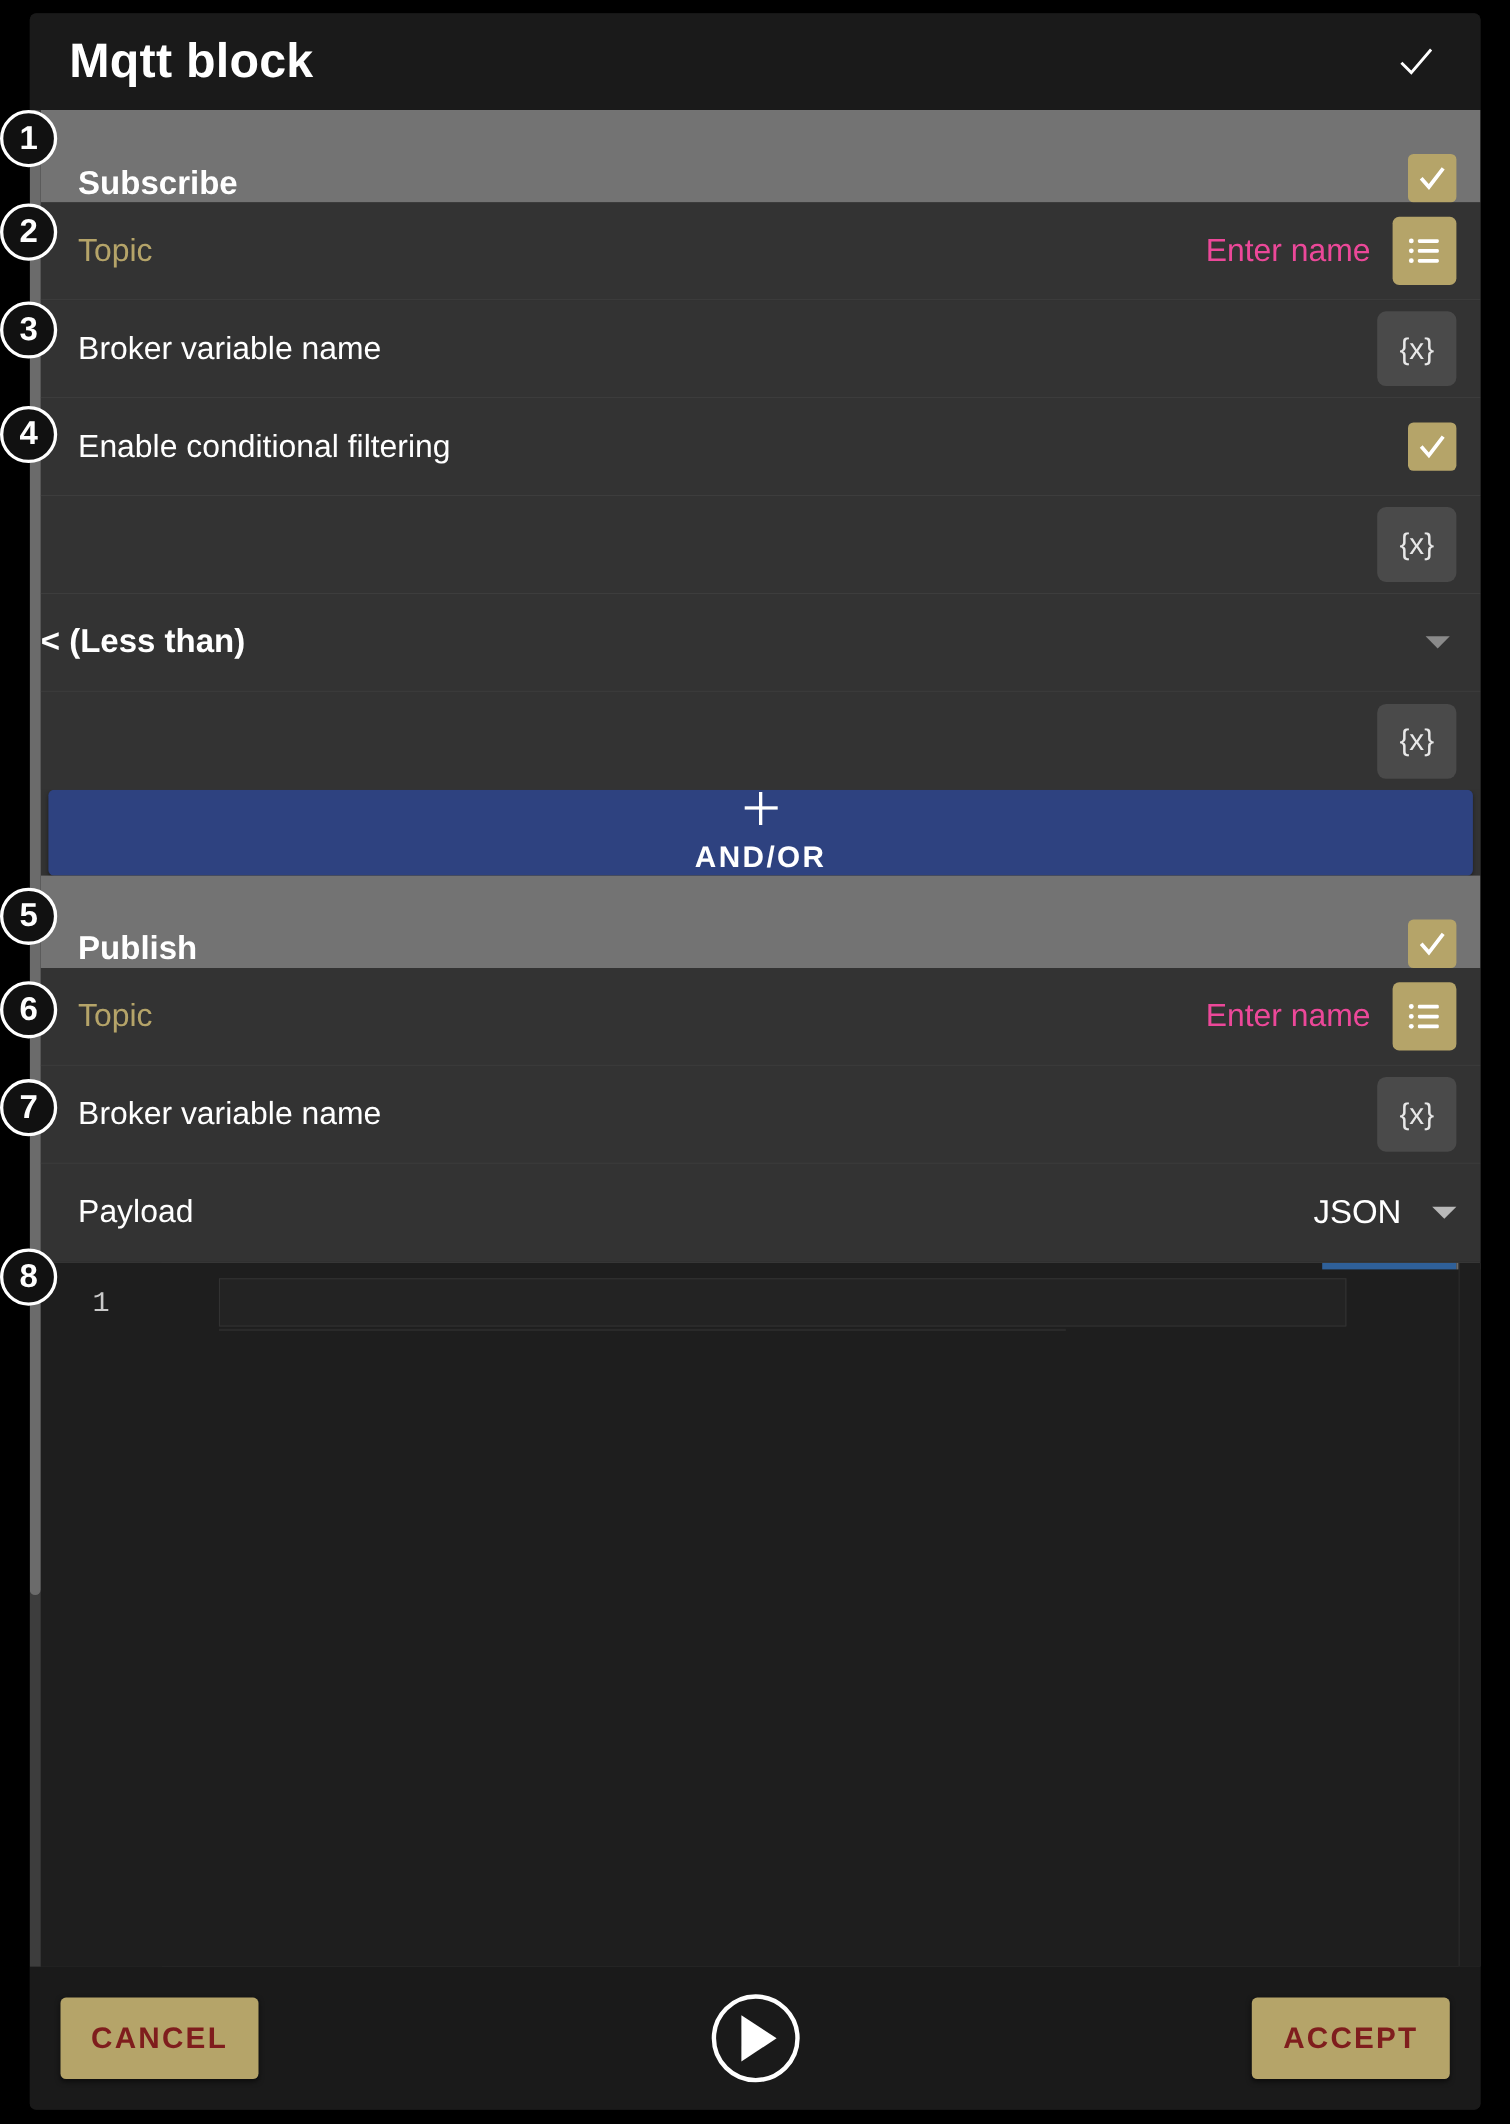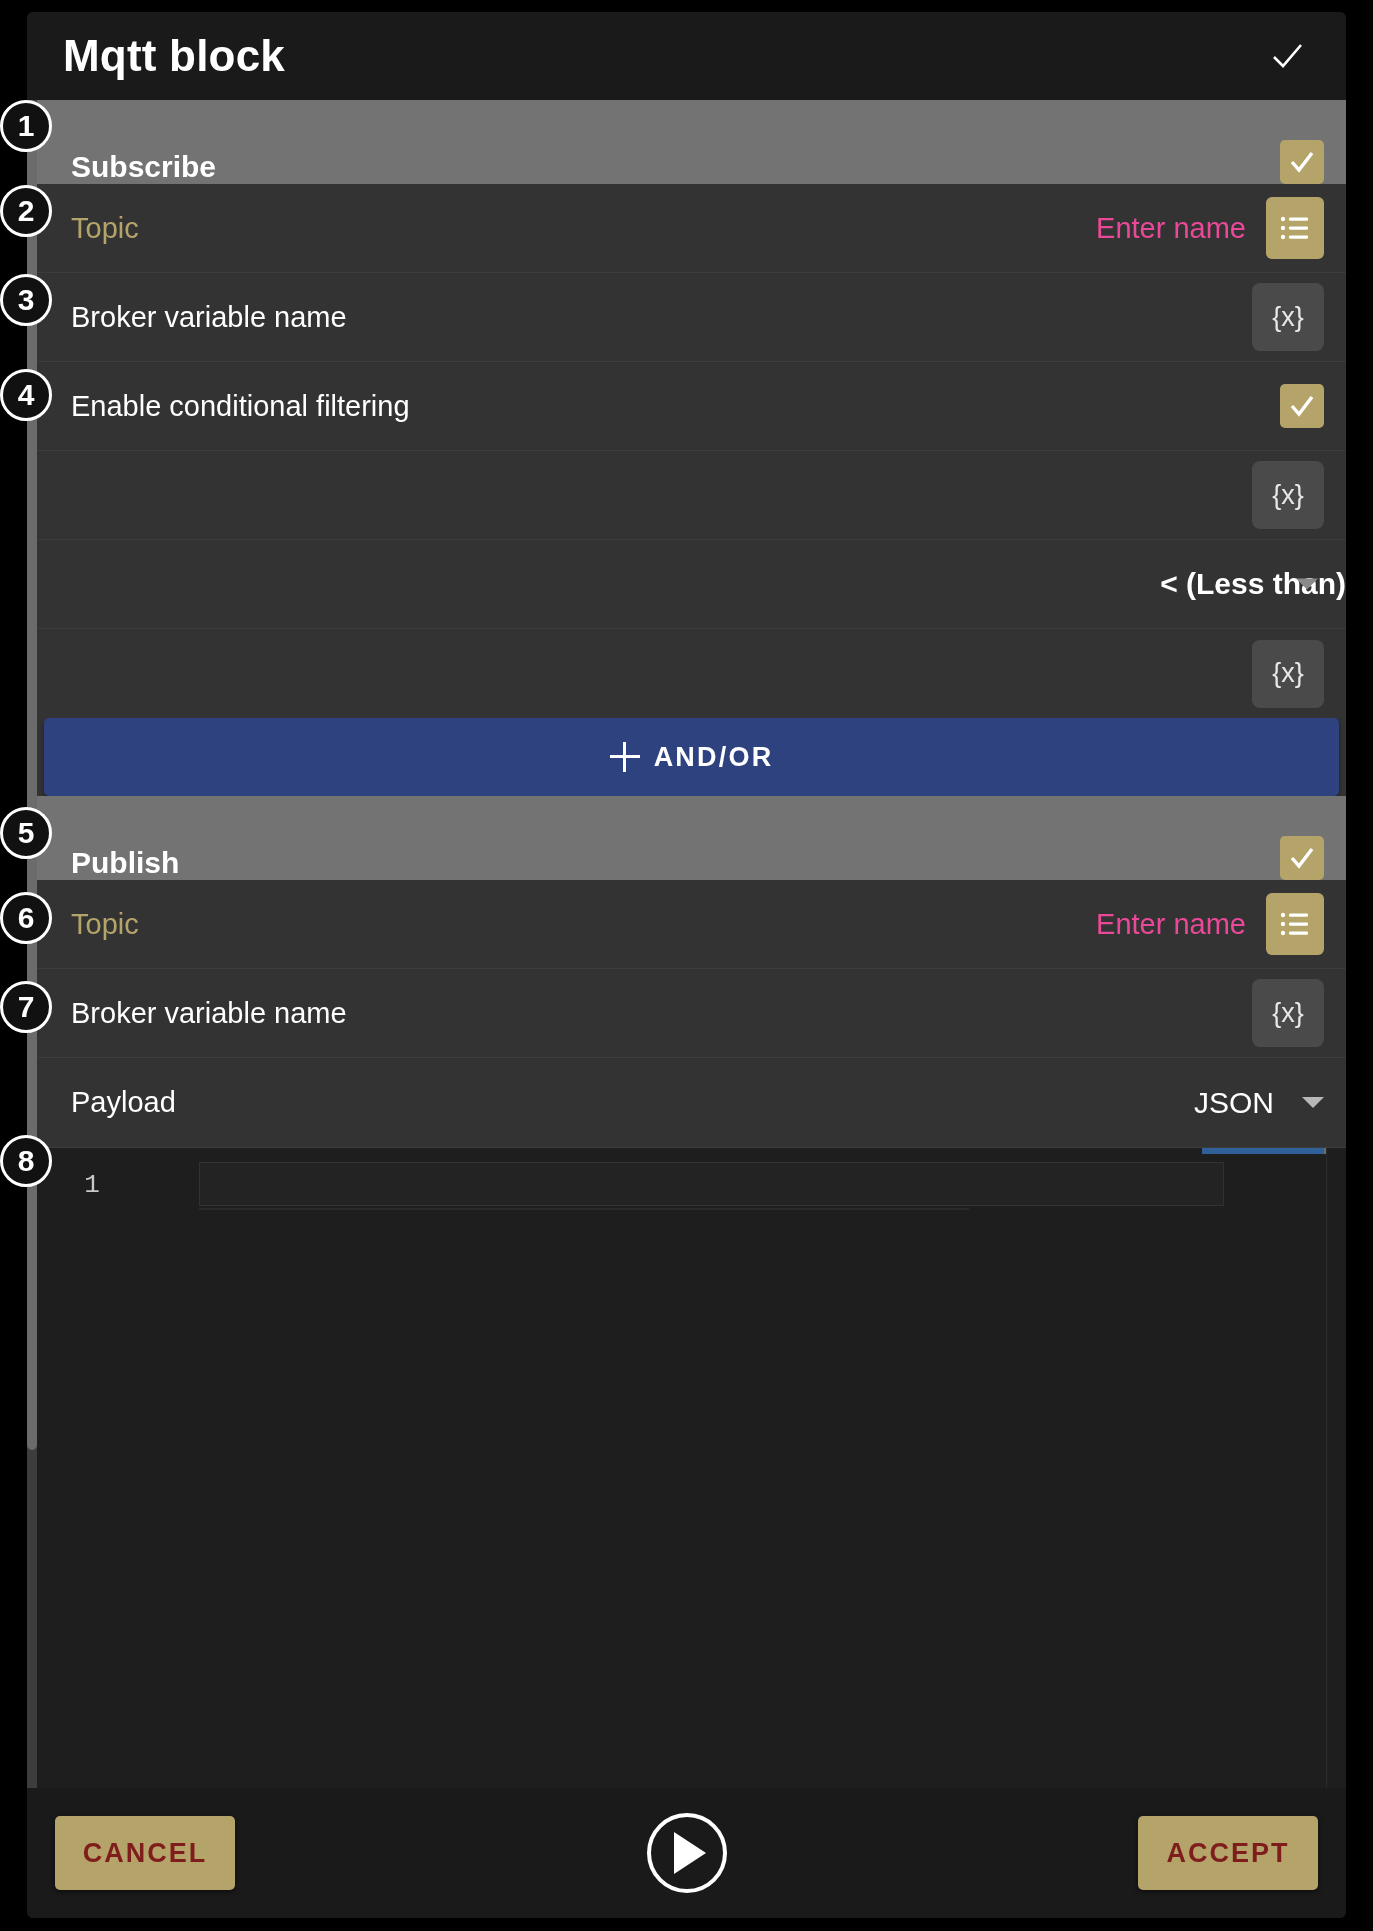--- a/index.html
+++ b/index.html
@@ -176,21 +176,21 @@
   .row.dropdown {
     justify-content: center;
     padding: 0 22px 0 34px;
   }
   .row.dropdown .dd-value {
     color: #ffffff;
     font-size: 30px;
     font-weight: bold;
     position: absolute;
     left: 0; right: 0;
-    text-align: right;
+    text-align: left;
     pointer-events: none;
   }
   .dd-caret {
     position: absolute;
     right: 28px;
     top: 50%;
     transform: translateY(-50%);
     width: 0; height: 0;
     border-left: 11px solid transparent;
     border-right: 11px solid transparent;
@@ -210,20 +210,21 @@
     width: 100%;
     height: 78px;
     background: #2e4280;
     border-radius: 5px;
     display: flex;
     align-items: center;
     justify-content: center;
     gap: 14px;
     cursor: pointer;
     box-shadow: 0 2px 4px rgba(0,0,0,0.4);
+    flex-direction: column;
   }
   .andor-btn .plus {
     position: relative;
     width: 30px;
     height: 30px;
   }
   .andor-btn .plus::before,
   .andor-btn .plus::after {
     content: "";
     position: absolute;

